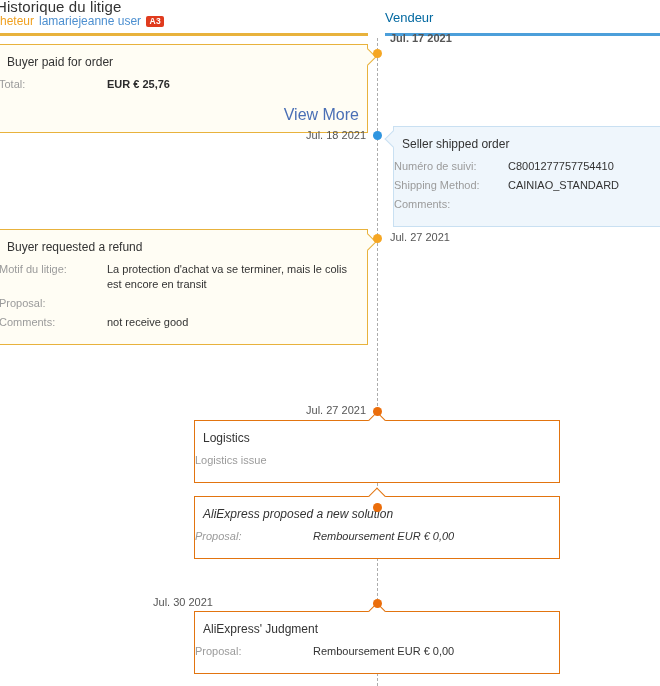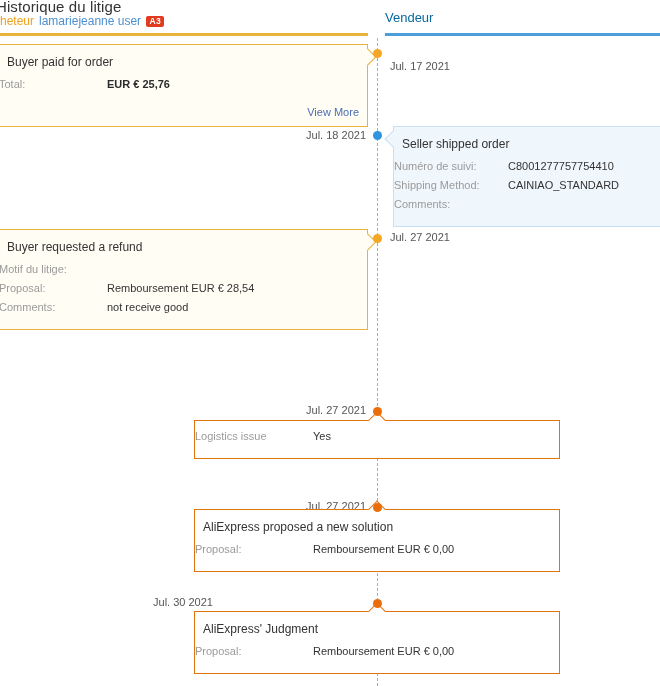--- a/index.html
+++ b/index.html
@@ -99,21 +99,21 @@
   .notch-right {
     position: absolute; right: -7px; top: 6px;
     width: 12px; height: 12px;
     background: #FFFDF4;
     border-top: 1px solid #E8B23C;
     border-right: 1px solid #E8B23C;
     transform: rotate(45deg);
   }
   .view-more {
     text-align: right; padding: 0 8px 8px 0;
-    font-size: 11px; color: #4A6FB5; cursor: pointer;
+    font-size: 16px; color: #4A6FB5; cursor: pointer;
   }
 
   
   .card-seller {
     left: 393px; width: 300px;
     background: #EFF6FC;
     border: 1px solid #C9E0F2;
   }
   .card-seller .kv-k { flex-basis: 114px; }
   .notch-left {
@@ -155,21 +155,21 @@
   </div>
   <div class="hdr-buyer-underline"></div>
 
   <div class="hdr-seller">Vendeur</div>
   <div class="hdr-seller-underline"></div>
 
   <div class="axis"></div>
 
   <div id="events">
       <div class="dot amber" style="top: 49px;"></div>
-      <div style="position: absolute; font-size: 11px; color: rgb(85, 85, 85); white-space: nowrap; top: 60px; left: 390px;">Jul. 17 2021</div>
+      <div style="position: absolute; font-size: 11px; color: rgb(85, 85, 85); white-space: nowrap; top: 32px; left: 390px; font-weight: bold;">Jul. 17 2021</div>
       <div class="card card-buyer" style="top: 44px;">
         <div class="notch-right"></div>
         <div class="card-title">Buyer paid for order</div>
         <div class="kv-list">
           <div class="kv">
             <div class="kv-k">Total:</div>
             <div class="kv-v bold">EUR € 25,76</div>
           </div>
         </div>
         <div class="view-more">View More</div>
@@ -195,45 +195,45 @@
         </div>
       </div>
       <div class="dot amber" style="top: 234px;"></div>
       <div style="position: absolute; font-size: 11px; color: rgb(85, 85, 85); white-space: nowrap; top: 231px; left: 390px;">Jul. 27 2021</div>
       <div class="card card-buyer" style="top: 229px;">
         <div class="notch-right"></div>
         <div class="card-title">Buyer requested a refund</div>
         <div class="kv-list">
           <div class="kv">
             <div class="kv-k">Motif du litige:</div>
+            <div class="kv-v">La protection d'achat va se terminer, mais le colis est encore en transit</div>
           </div>
           <div class="kv">
             <div class="kv-k">Proposal:</div>
-            <div class="kv-v">Remboursement EUR € 28,54</div>
           </div>
           <div class="kv">
             <div class="kv-k">Comments:</div>
             <div class="kv-v">not receive good</div>
           </div>
         </div>
       </div>
       <div class="dot orange" style="top: 407px;"></div>
       <div style="position: absolute; font-size: 11px; color: rgb(85, 85, 85); white-space: nowrap; top: 404px; left: 0px; width: 366px; text-align: right;">Jul. 27 2021</div>
       <div class="card card-center" style="top: 420px;">
         <div class="notch-up"></div>
+        <div class="card-title">Logistics</div>
         <div class="kv-list">
           <div class="kv">
             <div class="kv-k">Logistics issue</div>
-            <div class="kv-v">Yes</div>
           </div>
         </div>
       </div>
       <div class="dot orange" style="top: 503px;"></div>
       <div style="position: absolute; font-size: 11px; color: rgb(85, 85, 85); white-space: nowrap; top: 500px; left: 0px; width: 366px; text-align: right;">Jul. 27 2021</div>
-      <div class="card card-center" style="top: 509px;">
+      <div class="card card-center" style="top: 496px; font-style: italic;">
         <div class="notch-up"></div>
         <div class="card-title">AliExpress proposed a new solution</div>
         <div class="kv-list">
           <div class="kv">
             <div class="kv-k">Proposal:</div>
             <div class="kv-v">Remboursement EUR € 0,00</div>
           </div>
         </div>
       </div>
       <div class="dot orange" style="top: 599px;"></div>

